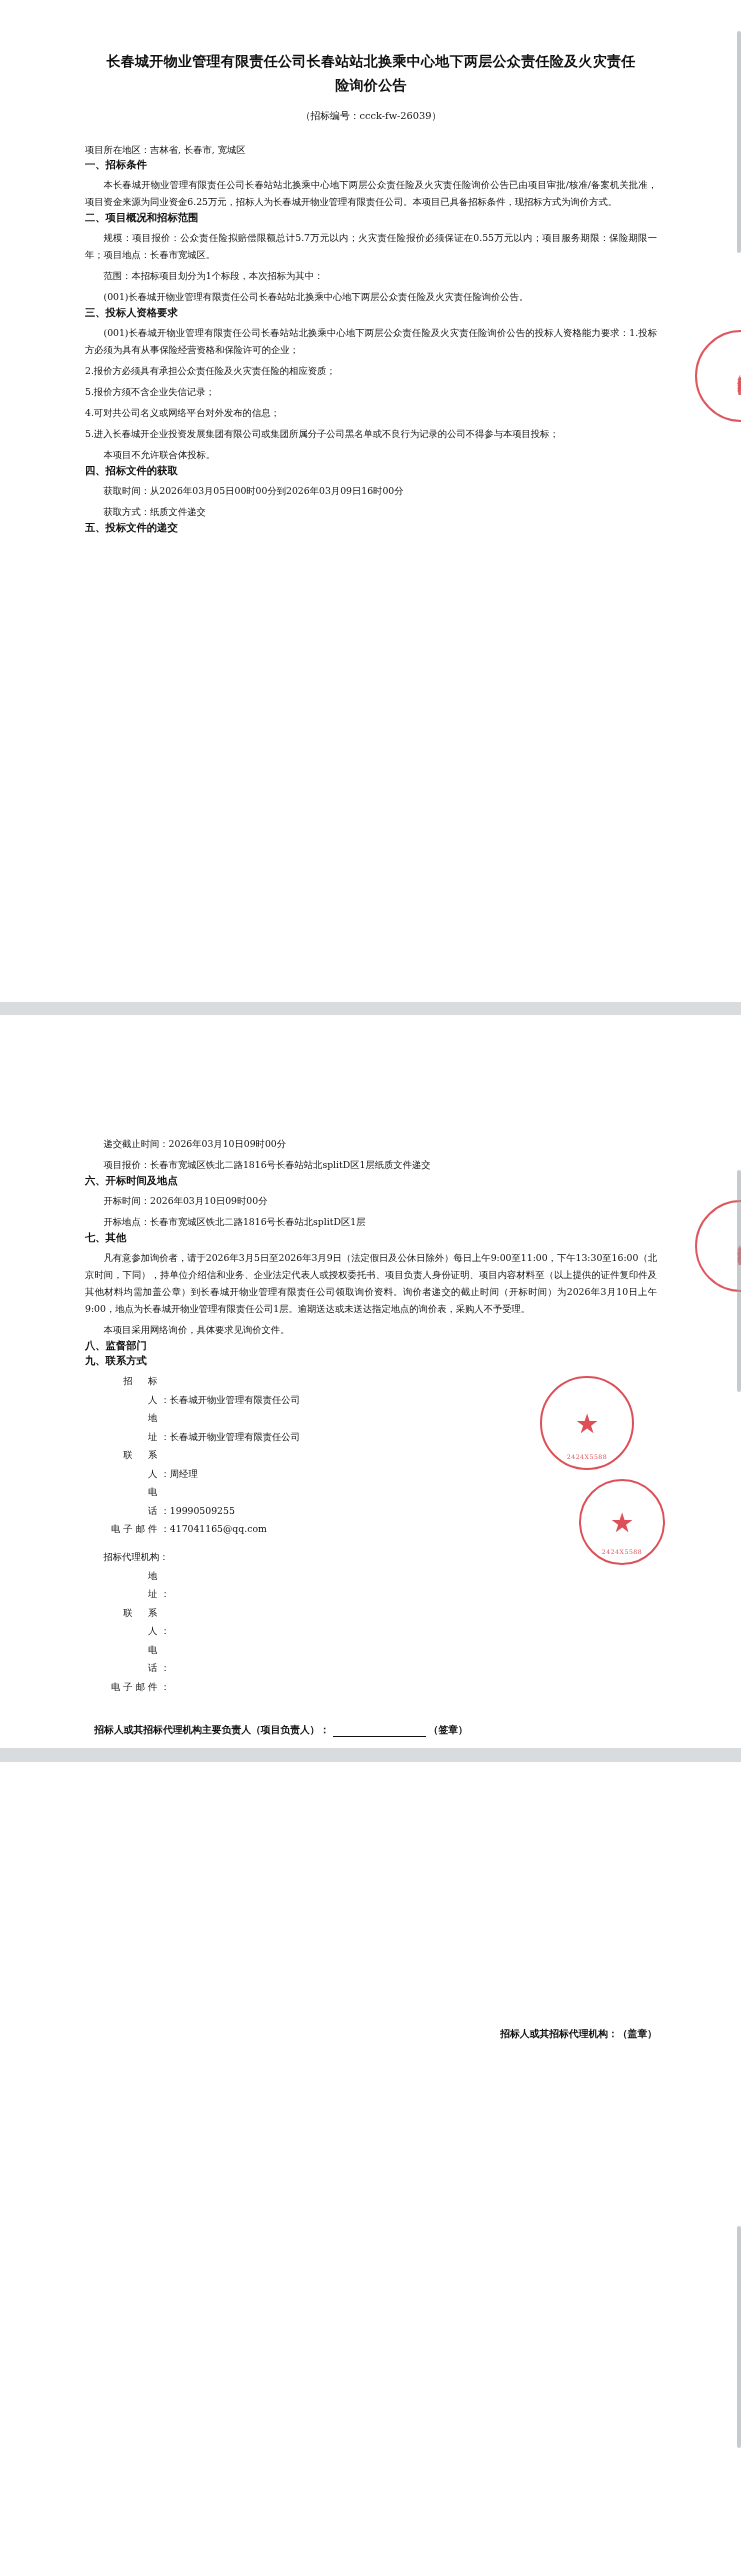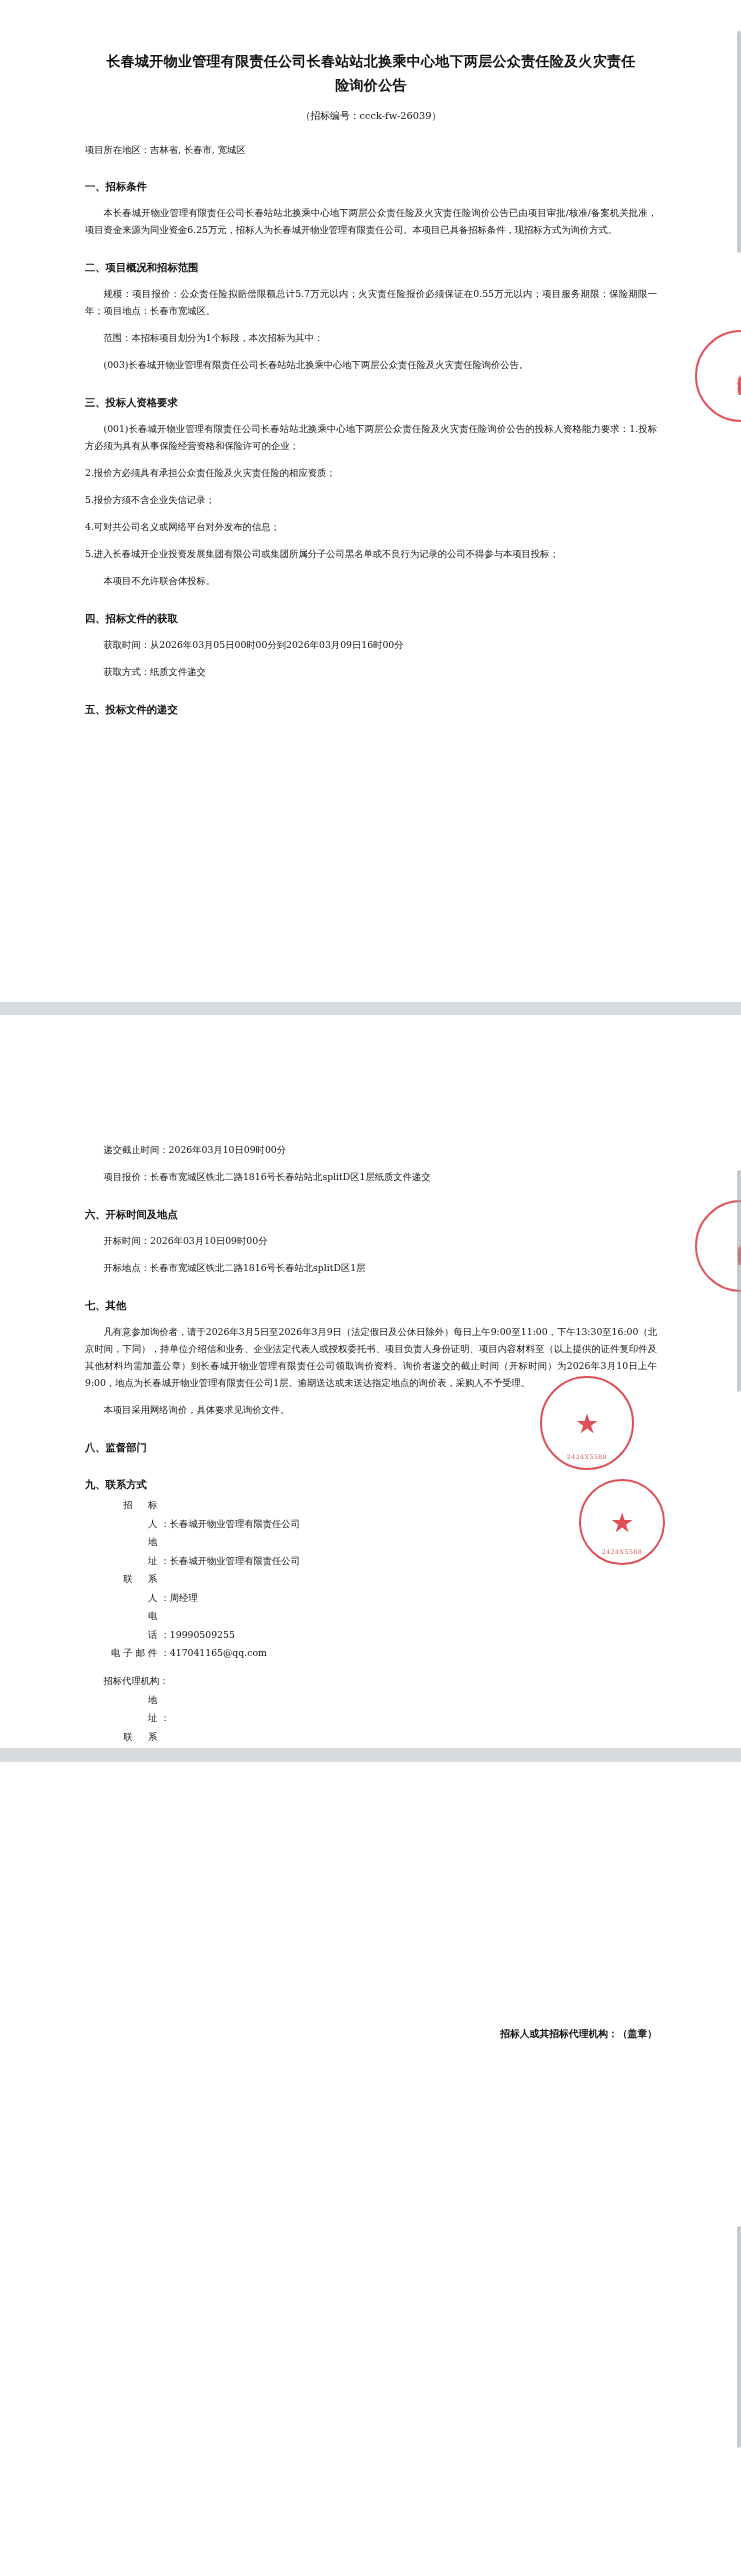--- a/index.html
+++ b/index.html
@@ -37,30 +37,30 @@
   .meta-line{
     font-family:"DejaVu Serif","Liberation Serif",serif;
     font-size:9.3px;
     margin-top:20.6px;
     color:#111;
   }
   .sec-head{
     font-family:"DejaVu Serif","Liberation Serif",serif;
     font-weight:bold;
     font-size:10.3px;
-    margin-top:23px;
+    margin-top:1px;
     color:#111;
   }
   .para{
     font-family:"DejaVu Serif","Liberation Serif",serif;
     font-size:9.3px;
     line-height:17px;
     color:#111;
     text-align:justify;
-    margin-top:10px;
+    margin-top:4px;
     text-indent:18.5px;
   }
   .para.no-indent{text-indent:0;}
   .para.indent1{text-indent:0;padding-left:18.5px;}
   .gap-sm{height:4.1px;}
   .gap-md{height:9.3px;}
 
   
   .kv{
     font-family:"DejaVu Serif","Liberation Serif",serif;
@@ -155,21 +155,21 @@
     <div class="meta-line">
       <span>项目所在地区：</span><span>吉林省, 长春市, 宽城区</span>
     </div>
 
     <div class="sec-head">一、招标条件</div>
     <div class="para">本长春城开物业管理有限责任公司长春站站北换乘中心地下两层公众责任险及火灾责任险询价公告已由项目审批/核准/备案机关批准，项目资金来源为同业资金6.25万元，招标人为长春城开物业管理有限责任公司。本项目已具备招标条件，现招标方式为询价方式。</div>
 
     <div class="sec-head">二、项目概况和招标范围</div>
     <div class="para">规模：项目报价：公众责任险拟赔偿限额总计5.7万元以内；火灾责任险报价必须保证在0.55万元以内；项目服务期限：保险期限一年；项目地点：长春市宽城区。</div>
     <div class="para">范围：本招标项目划分为1个标段，本次招标为其中：</div>
-    <div class="para">(003)长春城开物业管理有限责任公司长春站站北换乘中心地下两层公众责任险及火灾责任险询价公告。</div>
+    <div class="para">(001)长春城开物业管理有限责任公司长春站站北换乘中心地下两层公众责任险及火灾责任险询价公告。</div>
 
     <div class="sec-head">三、投标人资格要求</div>
     <div class="para">(001)长春城开物业管理有限责任公司长春站站北换乘中心地下两层公众责任险及火灾责任险询价公告的投标人资格能力要求：1.投标方必须为具有从事保险经营资格和保险许可的企业；</div>
     <div class="para no-indent">2.报价方必须具有承担公众责任险及火灾责任险的相应资质；</div>
     <div class="para no-indent">5.报价方须不含企业失信记录；</div>
     <div class="para no-indent">4.可对共公司名义或网络平台对外发布的信息；</div>
     <div class="para no-indent">5.进入长春城开企业投资发展集团有限公司或集团所属分子公司黑名单或不良行为记录的公司不得参与本项目投标；</div>
     <div class="para">本项目不允许联合体投标。</div>
 
     <div class="sec-head">四、招标文件的获取</div>

